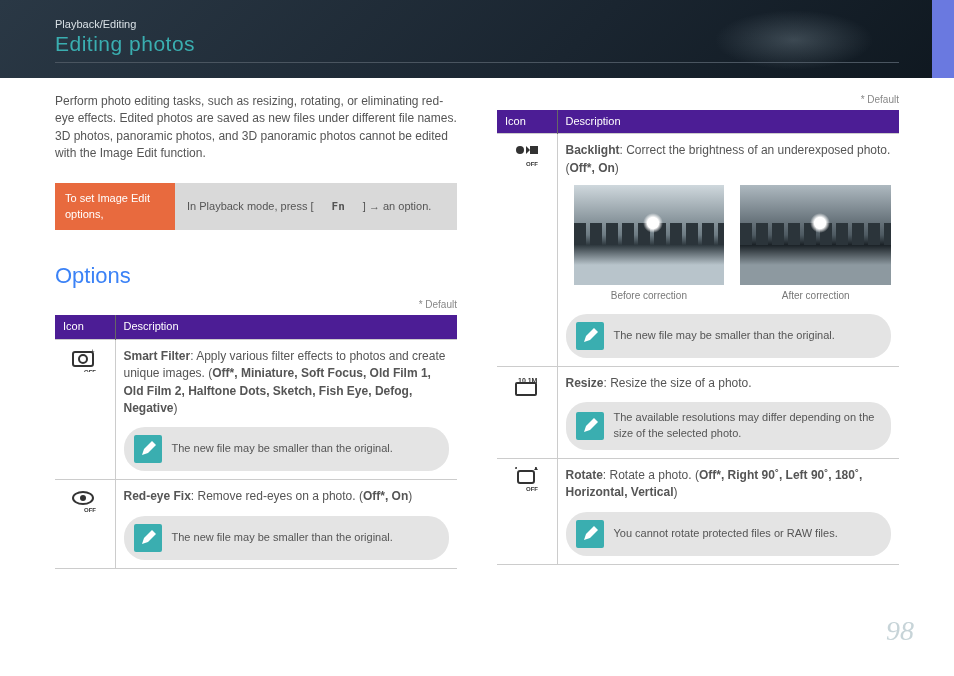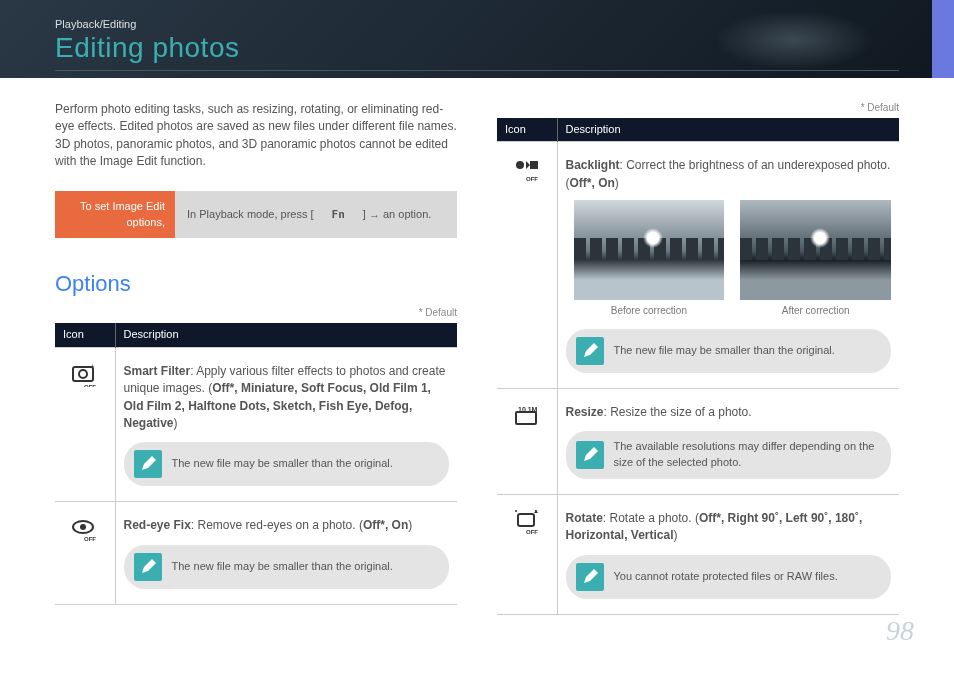--- a/index.html
+++ b/index.html
@@ -3,35 +3,35 @@
 <meta charset="utf-8">
 <style>
   * { box-sizing: border-box; margin: 0; padding: 0; }
   body { width: 954px; height: 676px; font-family: Arial, Helvetica, sans-serif; color: #444; background: #fff; position: relative; overflow: hidden; }
   .page { position: relative; width: 954px; height: 676px; background: #fff; }
   .header-band { position: absolute; top: 0; left: 0; right: 0; height: 78px; background: linear-gradient(135deg, #2a3845 0%, #1a2530 60%, #0f1820 100%); z-index: 0; }
   .header-band::after { content: ""; position: absolute; right: 80px; top: 10px; width: 160px; height: 60px; background: radial-gradient(ellipse at center, rgba(180,200,210,0.25) 0%, transparent 70%); }
   .tab { position: absolute; right: 0; top: 0; width: 22px; height: 78px; background: #6a79e0; }
   .content-area { position: absolute; top: 0; left: 0; right: 0; bottom: 0; padding: 18px 55px 40px 55px; z-index: 1; }
   .breadcrumb { font-size: 11px; color: #d8e0e5; margin-bottom: 2px; }
-  .page-title { font-size: 28px; font-weight: 400; color: #3aaeb0; letter-spacing: 0.5px; }
+  .page-title { font-size: 21px; font-weight: 400; color: #3aaeb0; letter-spacing: 0.5px; }
   .title-rule { border: none; border-top: 1px solid #4a5560; margin-top: 6px; margin-bottom: 30px; }
   .columns { display: flex; gap: 40px; font-size: 12px; line-height: 1.45; color: #555; }
   .col { flex: 1; }
   .intro { margin-bottom: 20px; }
   .callout { display: flex; margin-bottom: 30px; font-size: 11px; }
-  .callout-left { background: #e86a3e; color: #fff; padding: 8px 10px; width: 120px; text-align: right; }
+  .callout-left { background: #e86a3e; color: #fff; padding: 8px 10px; width: 120px; }
   .callout-right { background: #d9d9d9; color: #555; padding: 8px 12px; flex: 1; display: flex; align-items: center; }
   .fn-key { font-family: monospace; font-weight: bold; padding: 0 18px; }
   .section-title { font-size: 22px; color: #3b82f6; font-weight: 400; margin-bottom: 6px; }
   .default-note { text-align: right; font-size: 10px; color: #888; margin-bottom: 2px; }
   table.options { width: 100%; border-collapse: collapse; }
-  table.options thead th { background: #0f172a; color: #fff; font-weight: 400; font-size: 11px; text-align: left; padding: 4px 8px; border-right: 1px solid #666; }
+  table.options thead th { background: #4c1d95; color: #fff; font-weight: 400; font-size: 11px; text-align: left; padding: 4px 8px; border-right: 1px solid #666; }
   table.options thead th:last-child { border-right: none; }
-  table.options td { vertical-align: top; padding: 15px 8px; }
+  table.options td { vertical-align: top; padding: 8px 8px; }
   table.options tr { border-bottom: 1px solid #ccc; }
   td.icon-cell { width: 60px; text-align: center; vertical-align: middle; border-right: 1px solid #ccc; padding: 12px 4px; }
   .opt-icon { display: inline-block; font-size: 18px; line-height: 1; }
   .desc-title { font-weight: bold; }
   .note-box { display: flex; align-items: center; background: #e4e4e4; padding: 8px 10px; margin-top: 10px; font-size: 11px; color: #555; border-radius: 21px; }
   .note-icon { background: #3aaeb0; color: #fff; width: 28px; height: 28px; border-radius: 2px; display: flex; align-items: center; justify-content: center; margin-right: 10px; flex-shrink: 0; }
   .note-icon svg { width: 16px; height: 16px; }
   .before-after { display: flex; gap: 16px; margin-top: 8px; margin-left: 8px; }
   .ba-item { flex: 1; text-align: center; }
   .ba-img { width: 100%; height: 100px; background: #7a8a95; position: relative; overflow: hidden; }

